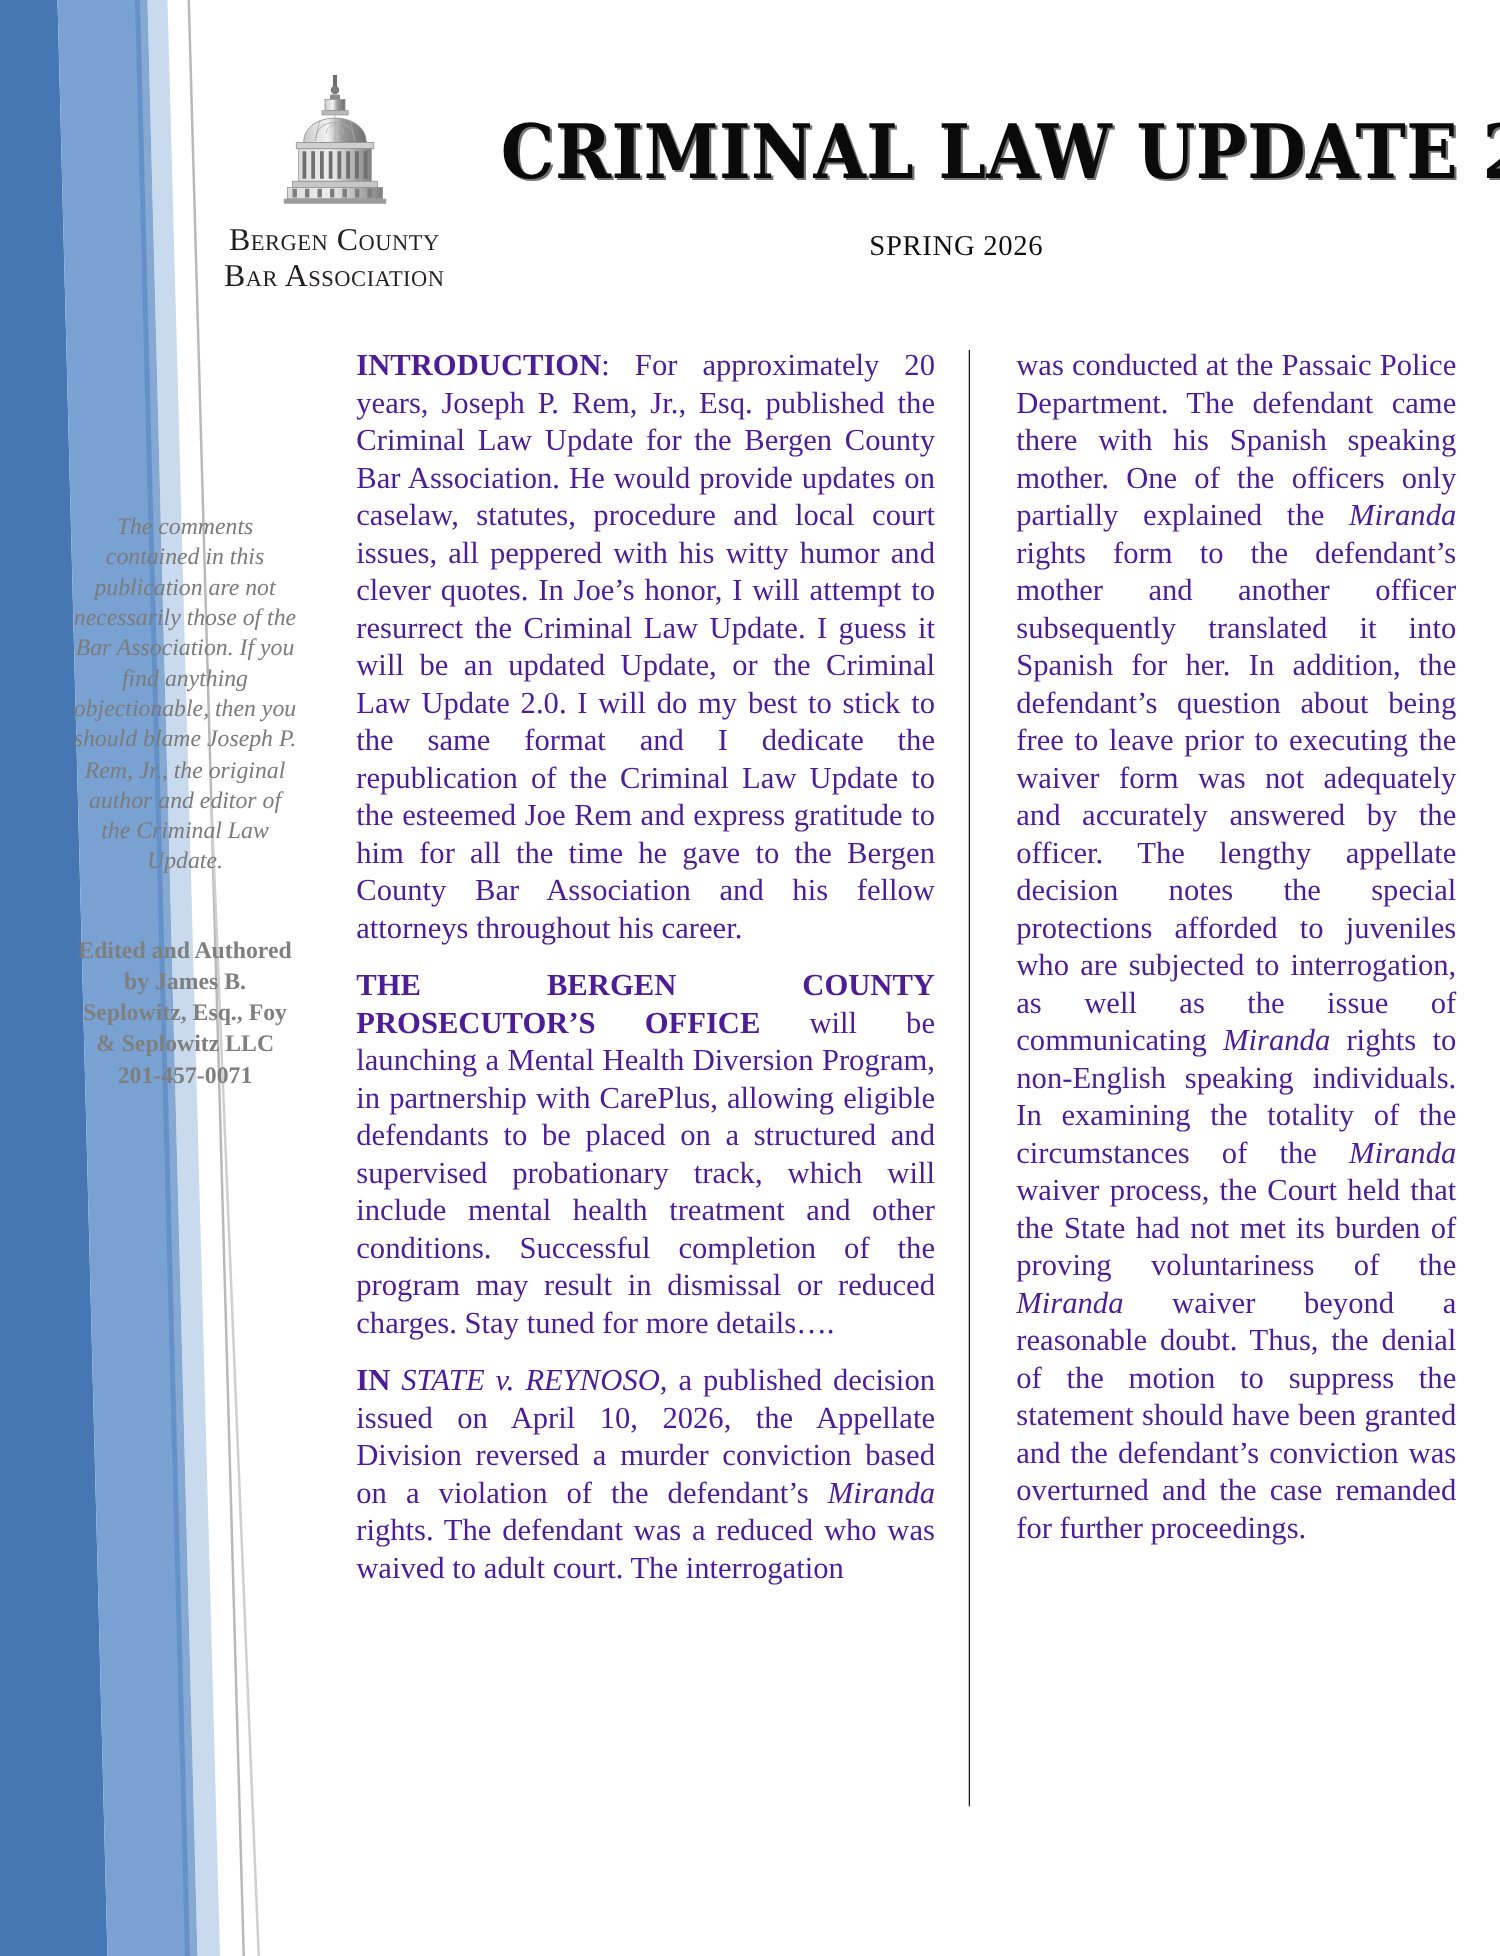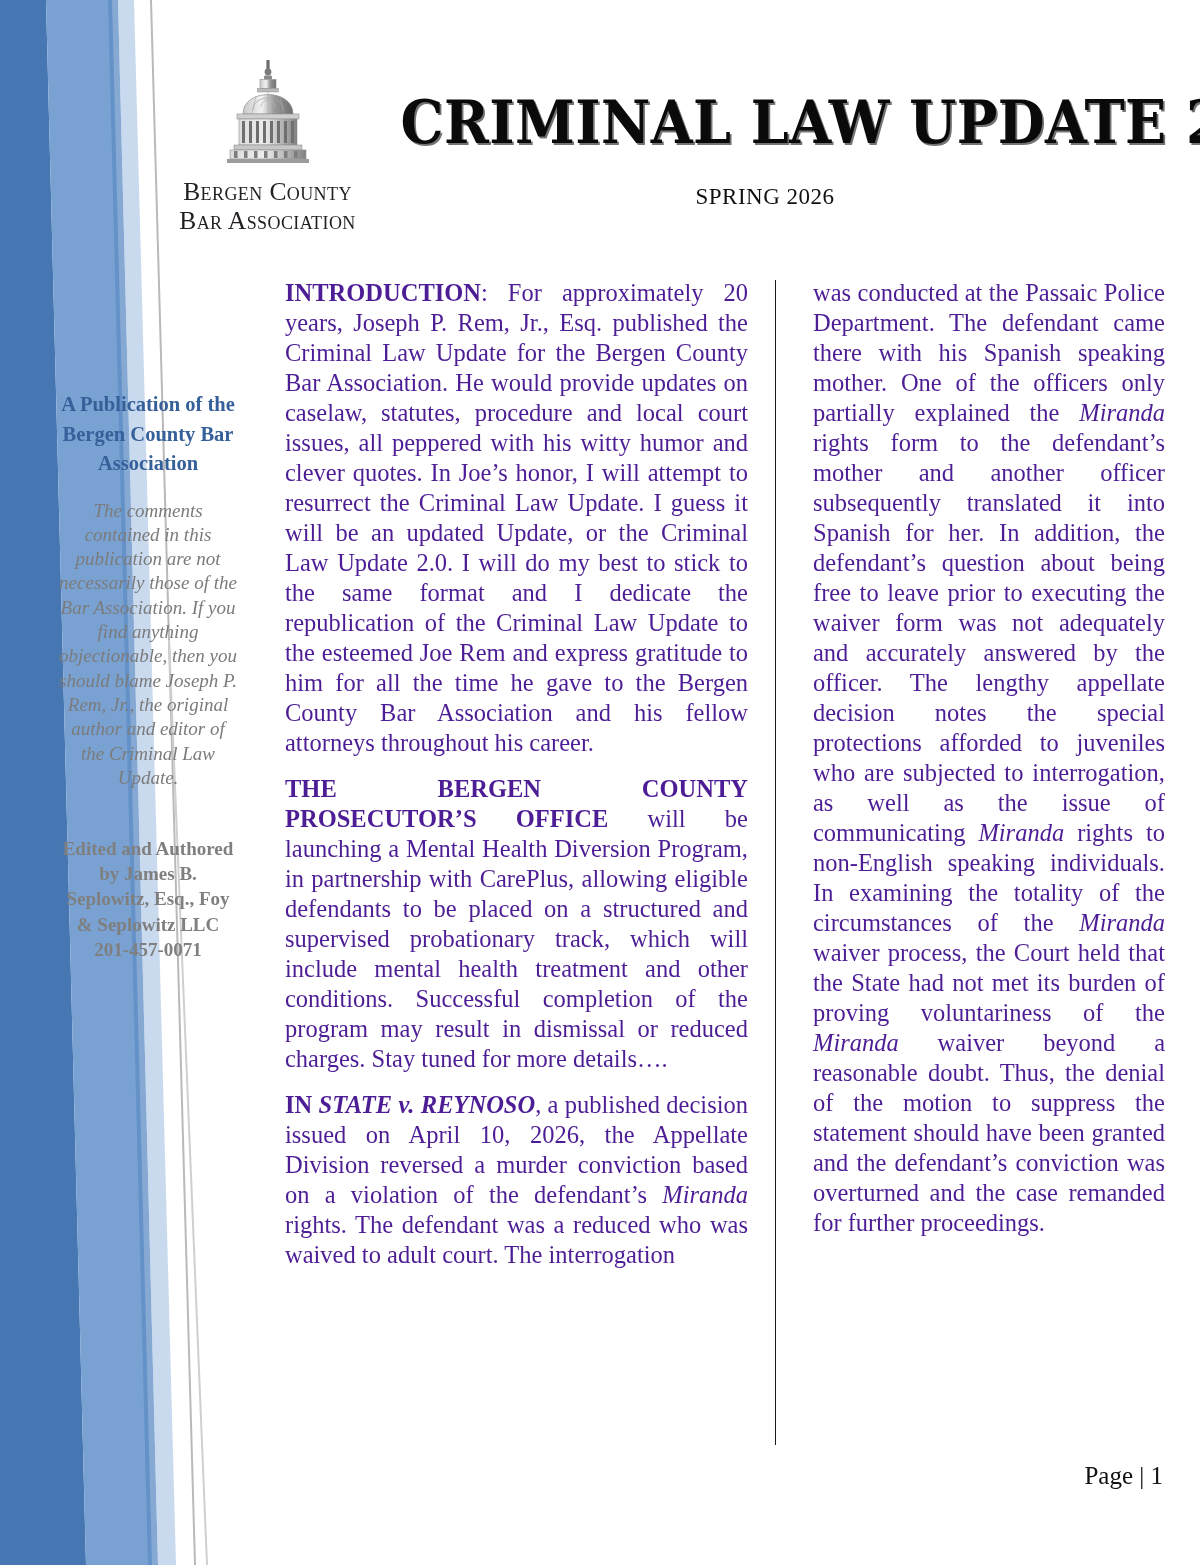--- a/index.html
+++ b/index.html
@@ -146,21 +146,21 @@
     text-justify: inter-word;
     hyphens: none;
   }
   #col-left  { left: 0;     width: 463px; }
   #col-right { left: 528px; width: 352px; }
 
   .col p { margin: 0 0 16px 0; }
   .col p:last-child { margin-bottom: 0; }
   .col b { font-weight: bold; }
   .col i { font-style: italic; }
-  .col .bi { font-weight: bold; font-style: italic; }
+  .col .bi { font-weight: normal; font-style: italic; }
 
   
   #footer {
     position: absolute;
     left: 0;
     top: 1462px;
     width: 1163px;
     text-align: right;
     font-family: "Liberation Serif", "DejaVu Serif", serif;
     font-size: 25px;
@@ -250,21 +250,20 @@
       <div class="logo-line">Bar Association</div>
     </div>
 
     <div id="title-block">
       <div id="masthead-title">CRIMINAL LAW UPDATE 2.0</div>
       <div id="masthead-subtitle">SPRING 2026</div>
     </div>
   </div>
 
   <div id="sidebar">
-    <div id="sidebar-heading">A Publication of the Bergen County Bar Association</div>
     <div id="sidebar-disclaimer">The comments contained in this publication are not necessarily those of the Bar Association. If you find anything objectionable, then you should blame Joseph P. Rem, Jr., the original author and editor of the Criminal Law Update.</div>
     <div id="sidebar-credit">Edited and Authored by James B. Seplowitz, Esq., Foy &amp; Seplowitz LLC 201-457-0071</div>
   </div>
 
   <div id="columns">
 
     <div id="col-rule"></div>
 
     <div class="col" id="col-left">
 
@@ -275,17 +274,14 @@
       <p><b>IN </b><span class="bi">STATE v. REYNOSO</span><span>, a published decision issued on April 10, 2026, the Appellate Division reversed a murder conviction based on a violation of the defendant’s </span><i>Miranda</i><span> rights. The defendant was a reduced who was waived to adult court. The interrogation</span></p>
 
     </div>
 
     <div class="col" id="col-right">
       <p><span>was conducted at the Passaic Police Department. The defendant came there with his Spanish speaking mother. One of the officers only partially explained the </span><i>Miranda</i><span> rights form to the defendant’s mother and another officer subsequently translated it into Spanish for her. In addition, the defendant’s question about being free to leave prior to executing the waiver form was not adequately and accurately answered by the officer. The lengthy appellate decision notes the special protections afforded to juveniles who are subjected to interrogation, as well as the issue of communicating </span><i>Miranda</i><span> rights to non-English speaking individuals. In examining the totality of the circumstances of the </span><i>Miranda</i><span> waiver process, the Court held that the State had not met its burden of proving voluntariness of the </span><i>Miranda</i><span> waiver beyond a reasonable doubt. Thus, the denial of the motion to suppress the statement should have been granted and the defendant’s conviction was overturned and the case remanded for further proceedings.</span></p>
     </div>
 
   </div>
 
-  <div id="footer">
-    <span>Page  |  1</span>
-  </div>
 
 </div>
 
 </body></html>

